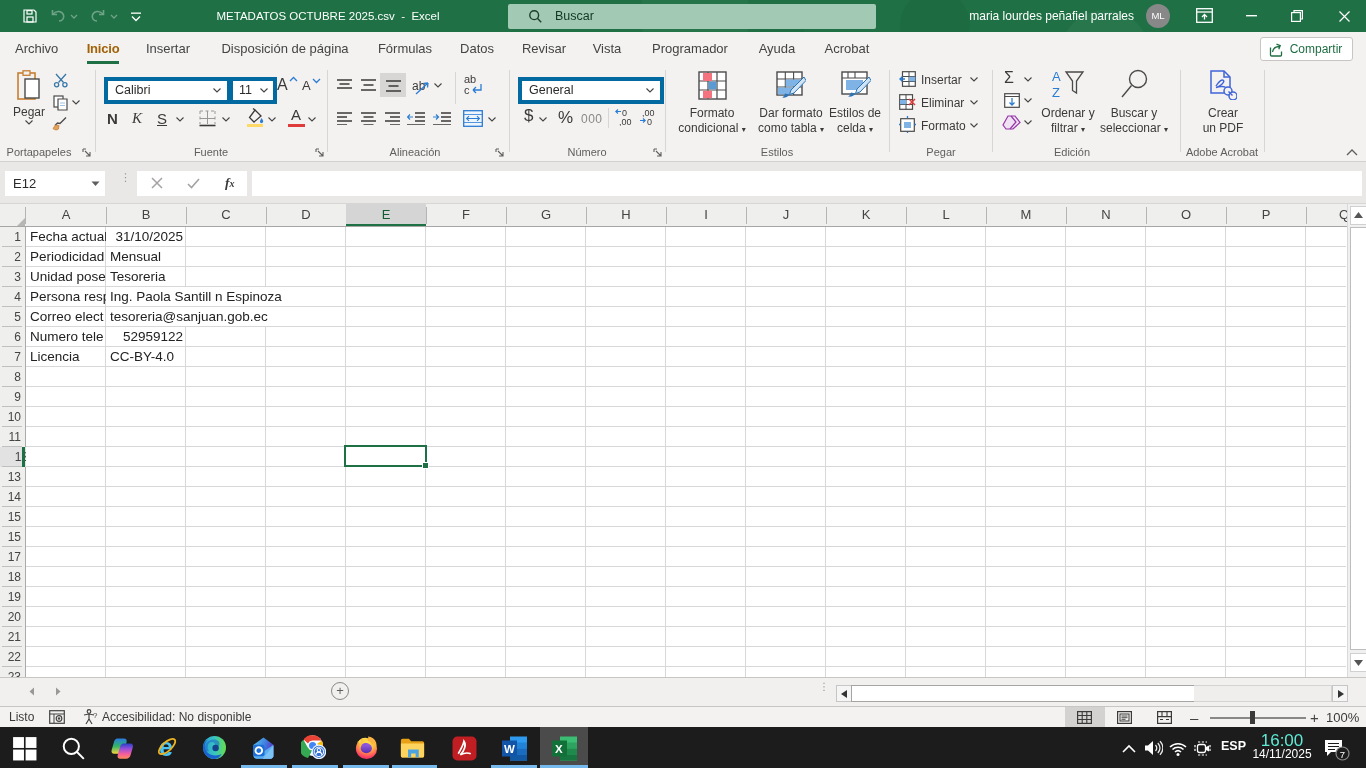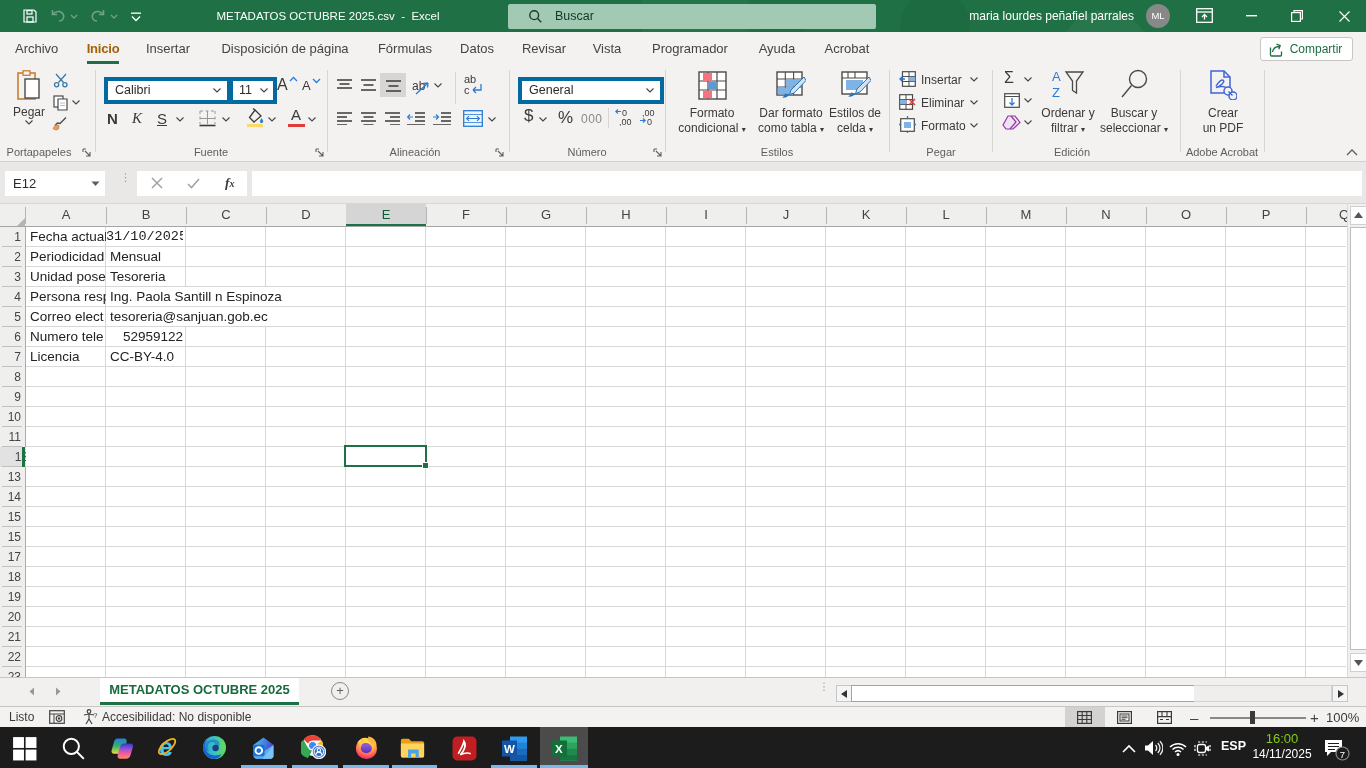--- a/index.html
+++ b/index.html
@@ -510,21 +510,21 @@
     <div class="rowsep" style="top:379px;"></div>
       <div class="rowsep" style="top:399px;"></div>
     <div class="rowsep" style="top:419px;"></div>
       <div class="rowsep" style="top:439px;"></div>
   </div>
   <div id="grid" class="abs">
 
     <div class="abs" style="left:150px;top:60px;width:165px;height:19px;background:#fff;"></div>
     <div class="abs" style="left:150px;top:80px;width:165px;height:19px;background:#fff;"></div>
     <div class="cell" style="left:4px;top:0;width:76px;">Fecha actual</div>
-    <div class="cell" style="left:80px;top:0;width:77px;text-align:right;font-family:Liberation Mono, monospace;">31/10/2025</div>
+    <div class="cell" style="left:80px;top:0;width:77px;text-align:right;">31/10/2025</div>
     <div class="cell" style="left:4px;top:20px;width:76px;">Periodicidad</div>
     <div class="cell" style="left:84px;top:20px;width:200px;">Mensual</div>
     <div class="cell" style="left:4px;top:40px;width:76px;">Unidad pose</div>
     <div class="cell" style="left:84px;top:40px;width:200px;">Tesoreria</div>
     <div class="cell" style="left:4px;top:60px;width:76px;">Persona resp</div>
     <div class="cell" style="left:84px;top:60px;width:260px;">Ing. Paola Santill n Espinoza</div>
     <div class="cell" style="left:4px;top:80px;width:76px;">Correo elect</div>
     <div class="cell" style="left:84px;top:80px;width:260px;">tesoreria@sanjuan.gob.ec</div>
     <div class="cell" style="left:4px;top:100px;width:76px;">Numero tele</div>
     <div class="cell" style="left:80px;top:100px;width:77px;text-align:right;">52959122</div>
@@ -547,21 +547,20 @@
         </svg>
     </div>
   </div>
   <div id="tabbar" class="abs">
     <svg class="abs" style="left:28px;top:9px;" width="7" height="9" viewBox="0 0 7 9">
         <path d="M6 0.5 L1.5 4.5 L6 8.5 z" fill="#9a9896"></path>
       </svg>
     <svg class="abs" style="left:55px;top:9px;" width="7" height="9" viewBox="0 0 7 9">
         <path d="M1 0.5 L5.5 4.5 L1 8.5 z" fill="#9a9896"></path>
       </svg>
-    <div class="abs" style="left:100px;top:0px;width:199px;height:24px;background:#fff;border-bottom:3px solid #1e7145;color:#176b3d;font-weight:bold;font-size:13px;text-align:center;line-height:24px;">METADATOS OCTUBRE 2025</div>
     <div class="abs" style="left:331px;top:4px;width:16px;height:16px;border:1px solid #8a8886;border-radius:50%;color:#605e5c;text-align:center;line-height:15px;font-size:13px;">+</div>
     <div class="abs" style="left:819px;top:7px;width:3px;height:14px;color:#979593;font-size:10px;line-height:4.5px;">⋮</div>
     <div class="abs" style="left:836px;top:7px;width:14px;height:15px;background:#f5f5f5;border:1px solid #c8c6c4;">
       <svg style="position:absolute;left:4px;top:4px;" width="6" height="8" viewBox="0 0 6 8">
           <path d="M6 0 L0 4 L6 8 z" fill="#333"></path>
         </svg>
     </div>
     <div class="abs" style="left:851px;top:7px;width:342px;height:15px;background:#fff;border:1px solid #a6a4a2;"></div>
     <div class="abs" style="left:1194px;top:7px;width:137px;height:15px;background:#efeeed;border:1px solid #d5d3d1;border-left:none;"></div>
     <div class="abs" style="left:1332px;top:7px;width:14px;height:15px;background:#f5f5f5;border:1px solid #c8c6c4;">
@@ -750,21 +749,21 @@
     <svg class="abs" style="left:1168px;top:14px;" width="20" height="15" viewBox="0 0 20 15">
       <path d="M2 6 c4.5-4.5 11.5-4.5 16 0 M4.5 8.5 c3-3 8-3 11 0 M7 11 c1.8-1.8 4.2-1.8 6 0" fill="none" stroke="#fff" stroke-width="1.5"></path>
       <circle cx="10" cy="13.5" r="1.5" fill="#fff"></circle>
     </svg>
     <svg class="abs" style="left:1194px;top:14px;" width="17" height="15" viewBox="0 0 17 15">
       <path d="M4 1 h9 M4 14 h9 M1 4 v7 M16 4 v7" stroke="#fff" stroke-width="1.2" fill="none" stroke-dasharray="2.2 1.6"></path>
       <rect x="3.5" y="3.5" width="8" height="8" rx="2" fill="none" stroke="#fff" stroke-width="1.3"></rect>
       <path d="M12 6 l3-1.5 v6 L12 9" fill="#fff"></path>
     </svg>
     <div class="abs" style="left:1221px;top:12px;color:#fff;font-size:12.5px;font-weight:bold;">ESP</div>
-    <div class="abs" style="left:1249px;top:4px;width:66px;color:#84cc16;font-size:13px;text-align:center;">16:00</div>
+    <div class="abs" style="left:1249px;top:4px;width:66px;color:#5eead4;font-size:17px;text-align:center;">16:00</div>
     <div class="abs" style="left:1249px;top:20px;width:66px;color:#fff;font-size:12px;text-align:center;">14/11/2025</div>
     <svg class="abs" style="left:1324px;top:12px;" width="26" height="22" viewBox="0 0 26 22">
       <path d="M1 1 h17 v12 h-11 l-4 4 v-4 h-2 z" fill="#fff"></path>
       <path d="M4 4.5 h11 M4 7.5 h11 M4 10.5 h7" stroke="#1c1c1c" stroke-width="1.2"></path>
       <circle cx="18.5" cy="14.5" r="6.5" fill="#1c1c1c" stroke="#8a8a8a" stroke-width="1.2"></circle>
       <text x="15.7" y="18.5" font-size="9.5" fill="#fff" font-family="Liberation Sans">7</text>
     </svg>
   </div>
 </div>
 

